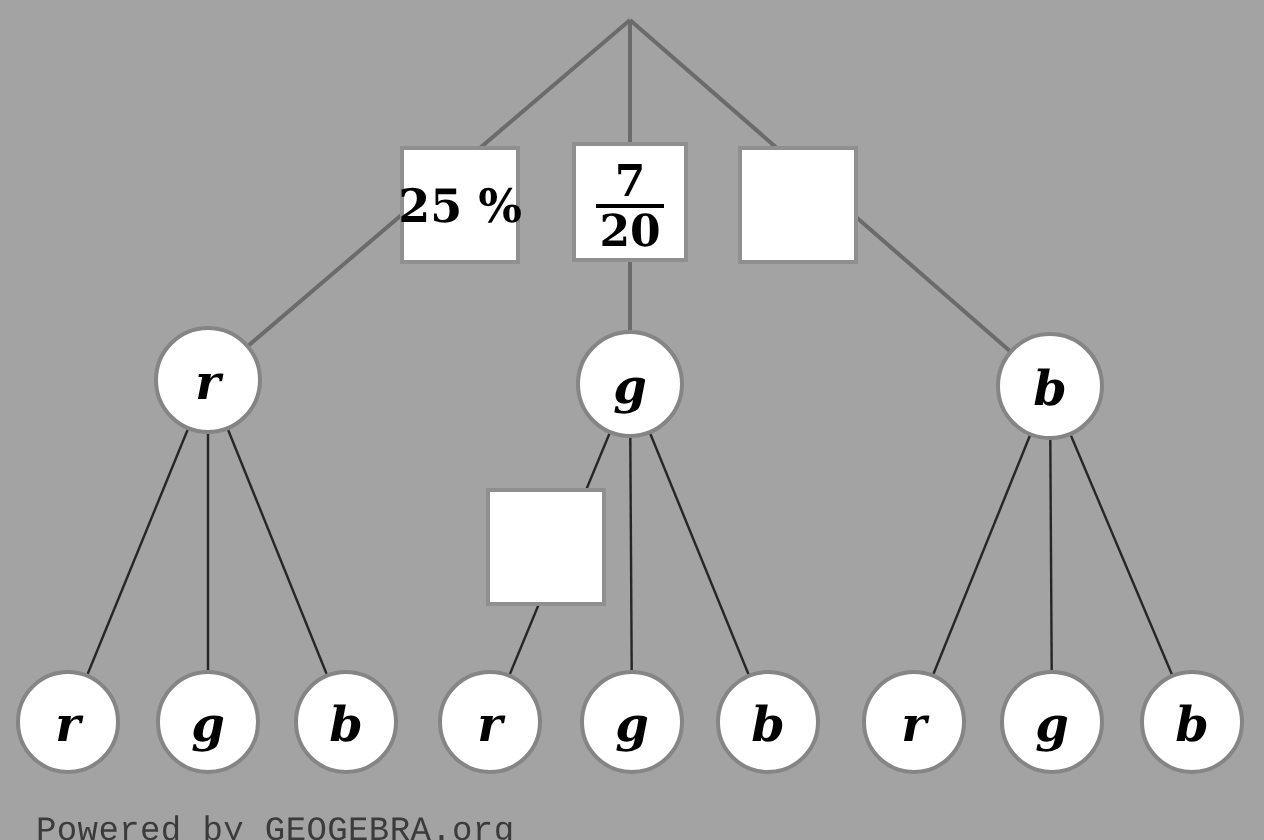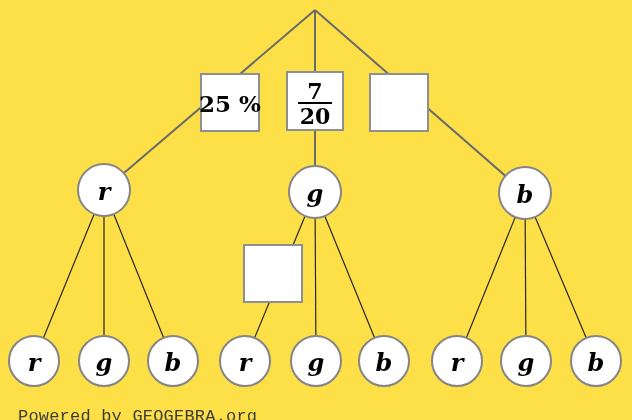--- a/index.html
+++ b/index.html
@@ -5,21 +5,21 @@
   html, body {
     margin: 0;
     padding: 0;
     background: #ffffff;
     font-family: "DejaVu Sans", sans-serif;
   }
   .stage {
     position: relative;
     width: 632px;
     height: 420px;
-    background: #fde047;
+    background: #a3a3a3;
     overflow: hidden;
   }
   svg.tree {
     position: absolute;
     left: 0;
     top: 0;
     display: block;
   }
   .credit {
     position: absolute;

